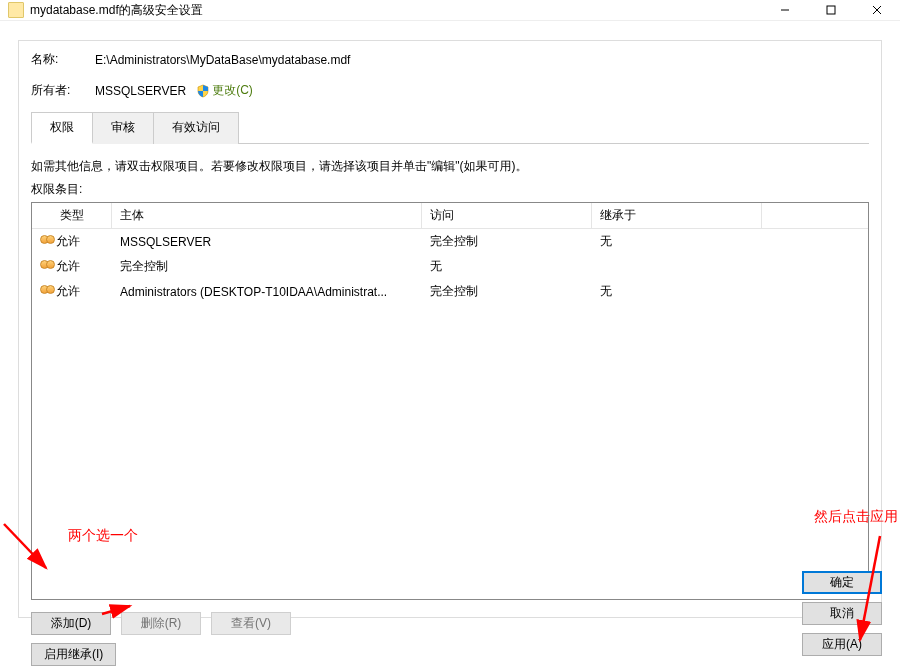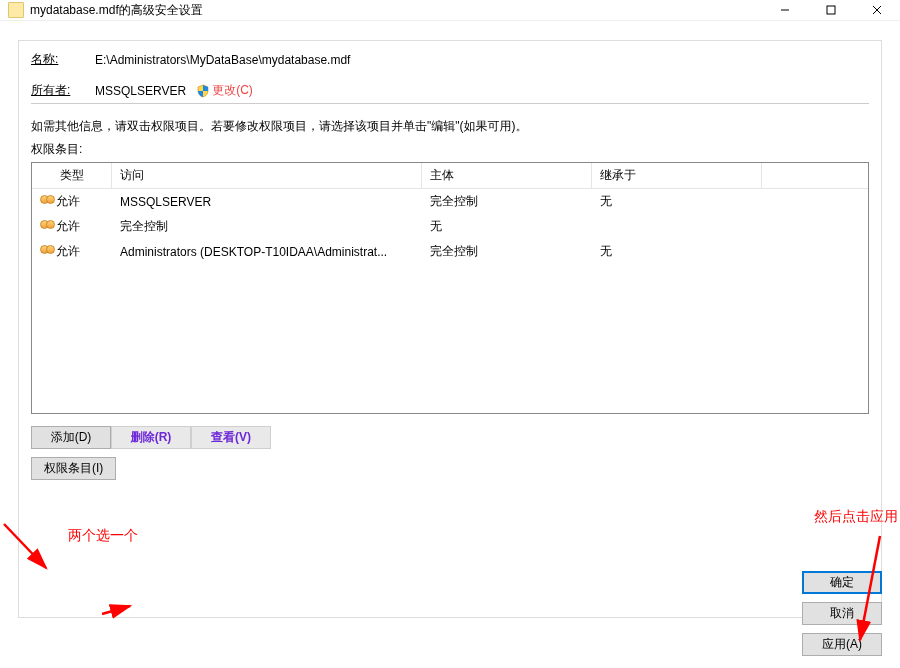--- a/index.html
+++ b/index.html
@@ -39,22 +39,22 @@
     position: absolute;
     left: 18px; right: 18px; top: 40px; bottom: 50px;
     border: 1px solid #ddd;
     background: #fff;
   }
   .hdr-row {
     display: flex;
     padding: 10px 12px 4px 12px;
     align-items: center;
   }
-  .hdr-label { width: 64px; text-decoration: underline; }
-  .link { color: #ef4444; cursor: pointer; }
+  .hdr-label { width: 64px; }
+  .link { color: #4d7c0f; cursor: pointer; }
   .shield {
     display: inline-block;
     width: 14px; height: 14px;
     vertical-align: -2px;
     margin-right: 2px;
   }
   .tabs {
     display: flex;
     margin: 8px 12px 0 12px;
   }
@@ -77,21 +77,21 @@
     border-bottom: 1px solid #ccc;
     margin: 0 12px;
   }
   .info {
     padding: 14px 12px 6px 12px;
   }
   .list-label { padding: 0 12px 4px 12px; }
   .grid {
     margin: 0 12px;
     border: 1px solid #888;
-    height: 252px;
+    height: 398px;
     overflow: auto;
     background: #fff;
   }
   .ghead, .grow {
     display: grid;
     grid-template-columns: 80px 310px 170px 170px;
     align-items: center;
   }
   .ghead {
     background: #fff;
@@ -113,37 +113,37 @@
   .users-icon::before, .users-icon::after {
     content:""; position:absolute; border-radius:50%;
     width:7px; height:7px; top:0;
     background: linear-gradient(#ffd27a,#f2a23a);
     border:1px solid #c98727;
   }
   .users-icon::before { left:0; }
   .users-icon::after  { left:6px; }
   .btnrow {
     display: flex;
+    gap: 10px;
     padding: 12px 12px 0 12px;
   }
   .btn {
     min-width: 80px;
     height: 23px;
     border: 1px solid #adadad;
     background: #e1e1e1;
     padding: 0 12px;
     font: inherit;
     cursor: pointer;
   }
   .btn:disabled {
-    color: #6d28d9;
+    color: #737373;
     background: #e9e9e9;
     border-color: #cfcfcf;
     cursor: default;
-    font-weight: bold;
   }
   .btn.default {
     border: 1px solid #0078d7;
     box-shadow: inset 0 0 0 1px #0078d7;
     background: #e1e1e1;
   }
   .footer {
     position: absolute;
     right: 18px; bottom: 12px;
     display: flex; gap: 8px; flex-direction: column;
@@ -190,31 +190,36 @@
     <span class="shield">
       <svg width="14" height="14" viewBox="0 0 14 14">
         <path d="M7 1 L12 3 V7 C12 10 9.5 12.5 7 13 C4.5 12.5 2 10 2 7 V3 Z" fill="#ffd54a" stroke="#c98f00" stroke-width="0.6"></path>
         <path d="M7 1 L12 3 V7 L7 7 Z" fill="#1e88e5"></path>
         <path d="M7 7 L7 13 C4.5 12.5 2 10 2 7 Z" fill="#1e88e5"></path>
       </svg>
     </span>
     <span class="link">更改(C)</span>
   </div>
 
+  <div class="tabs">
+    <div class="tab active">权限</div>
+    <div class="tab">审核</div>
+    <div class="tab">有效访问</div>
+  </div>
   <div class="tabline"></div>
 
   <div class="info">如需其他信息，请双击权限项目。若要修改权限项目，请选择该项目并单击"编辑"(如果可用)。</div>
 
   <div class="list-label">权限条目:</div>
 
   <div class="grid">
     <div class="ghead">
       <div style="padding-left:28px;">类型</div>
+      <div>主体</div>
       <div>访问</div>
-      <div>主体</div>
       <div>继承于</div>
     </div>
 
     <div class="grow">
       <div class="type-cell">
           <span class="users-icon"></span>
           <span>允许</span>
         </div>
       <div>MSSQLSERVER</div>
       <div>完全控制</div>
@@ -239,21 +244,21 @@
     </div>
   </div>
 
   <div class="btnrow">
     <button class="btn">添加(D)</button>
     <button class="btn" disabled="">删除(R)</button>
     <button class="btn" disabled="">查看(V)</button>
   </div>
 
   <div class="btnrow" style="padding-top:8px;">
-    <button class="btn">权限条目(I)</button>
+    <button class="btn">启用继承(I)</button>
   </div>
 
 </div>
 
 <div class="footer">
   <button class="btn default">确定</button>
   <button class="btn">取消</button>
   <button class="btn">应用(A)</button>
 </div>
 

